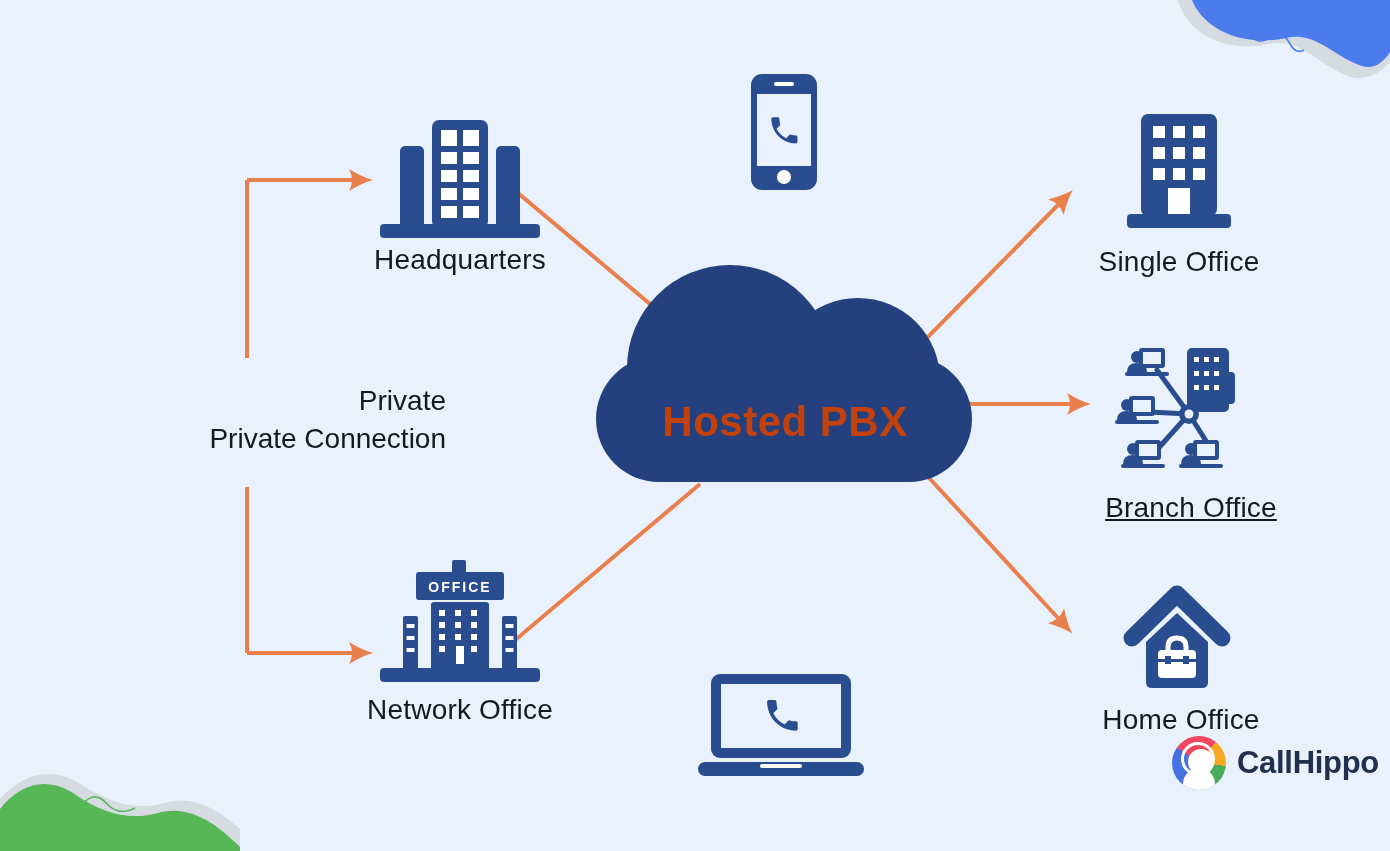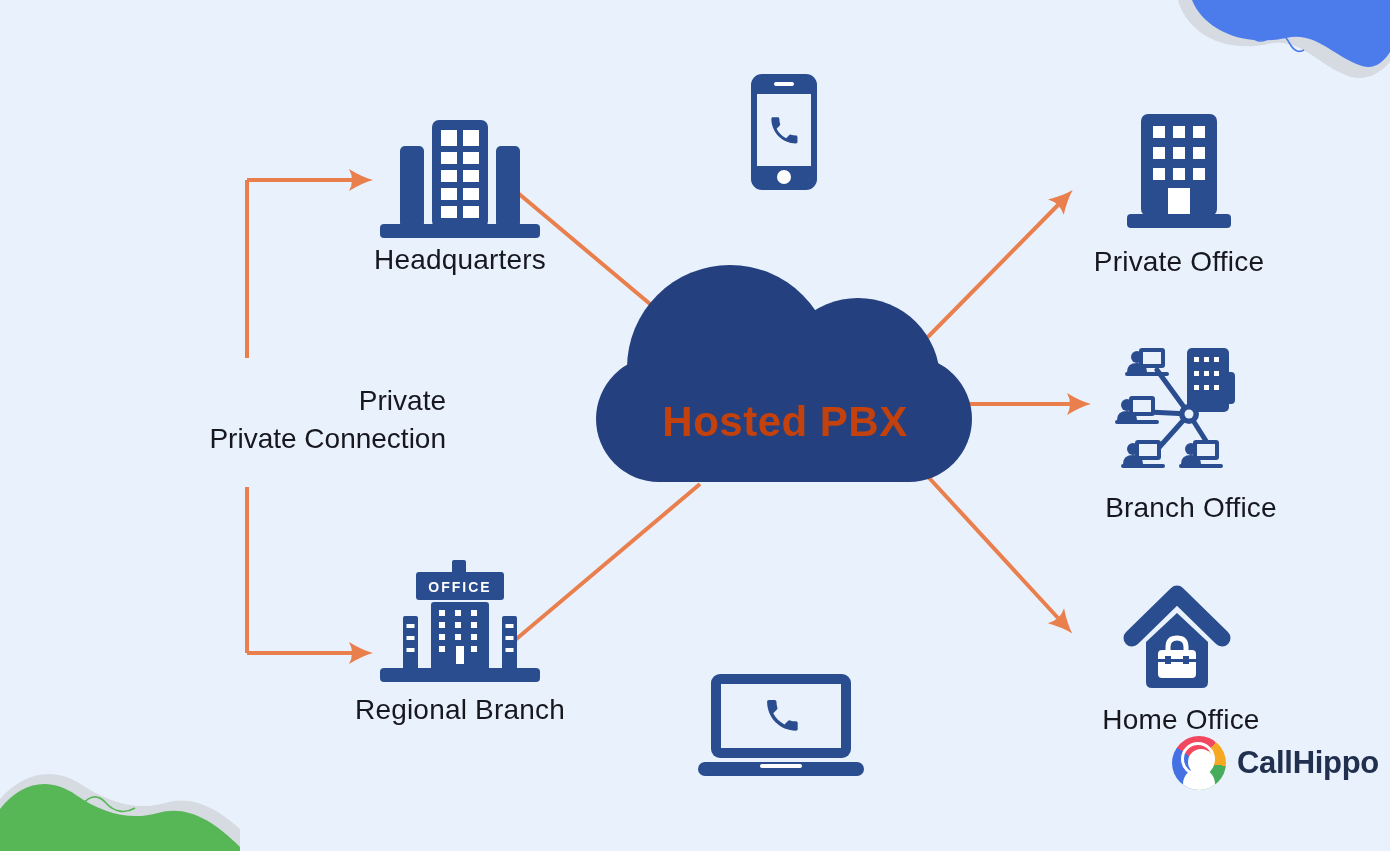--- a/index.html
+++ b/index.html
@@ -151,39 +151,39 @@
       <rect x="76" y="90" width="8" height="18"></rect>
       <rect x="26.5" y="68" width="8" height="4"></rect>
         <rect x="26.5" y="80" width="8" height="4"></rect>
         <rect x="26.5" y="92" width="8" height="4"></rect>
       <rect x="125.5" y="68" width="8" height="4"></rect>
         <rect x="125.5" y="80" width="8" height="4"></rect>
         <rect x="125.5" y="92" width="8" height="4"></rect>
     </g>
     <rect x="0" y="112" width="160" height="14" rx="4" fill="#2a4d8f"></rect>
   </svg>
-  <div class="node-label" style="left:330px; top:694px; width:260px;">Regional Branch</div>
+  <div class="node-label" style="left:330px; top:694px; width:260px;">Network Office</div>
 
   <svg class="abs" style="left:1127px; top:114px;" width="104" height="114" viewBox="0 0 104 114">
     <rect x="14" y="0" width="76" height="102" rx="7" fill="#2a4d8f"></rect>
     <g fill="#ffffff">
       <rect x="26" y="12" width="12" height="12"></rect>
         <rect x="46" y="12" width="12" height="12"></rect>
         <rect x="66" y="12" width="12" height="12"></rect>
       <rect x="26" y="33" width="12" height="12"></rect>
         <rect x="46" y="33" width="12" height="12"></rect>
         <rect x="66" y="33" width="12" height="12"></rect>
       <rect x="26" y="54" width="12" height="12"></rect>
         <rect x="46" y="54" width="12" height="12"></rect>
         <rect x="66" y="54" width="12" height="12"></rect>
       <rect x="41" y="74" width="22" height="28"></rect>
     </g>
     <rect x="0" y="100" width="104" height="14" rx="4" fill="#2a4d8f"></rect>
   </svg>
-  <div class="node-label" style="left:1048px; top:246px; width:262px;">Private Office</div>
+  <div class="node-label" style="left:1048px; top:246px; width:262px;">Single Office</div>
 
   <svg class="abs" style="left:1113px; top:348px;" width="130" height="126" viewBox="0 0 130 126">
     <g stroke="#2a4d8f" stroke-width="5" fill="none" stroke-linecap="round">
       <path d="M76,66 L44,22"></path>
         <path d="M76,66 L36,64"></path>
         <path d="M76,66 L42,104"></path>
       <path d="M76,66 L100,104"></path>
         <path d="M76,66 L92,50"></path>
     </g>
     <rect x="74" y="0" width="42" height="64" rx="5" fill="#2a4d8f"></rect>
@@ -225,21 +225,21 @@
         <rect x="14" y="0" width="26" height="20" rx="3" fill="#2a4d8f"></rect>
           <rect x="18" y="4" width="18" height="12" fill="#e9f1fc"></rect>
         <circle cx="12" cy="9" r="6" fill="#2a4d8f"></circle>
           <path d="M2,24 q0,-9 10,-9 q10,0 10,9 z" fill="#2a4d8f"></path>
         <rect x="0" y="24" width="44" height="4" rx="2" fill="#2a4d8f"></rect>
       </g>
     </g>
     <circle cx="76" cy="66" r="10" fill="#2a4d8f"></circle>
     <circle cx="76" cy="66" r="4.5" fill="#e9f1fc"></circle>
   </svg>
-  <div class="node-label" style="left:1060px; top:492px; width:262px;">Branch Office</div>
+  <div class="node-label" style="left:1060px; top:492px; width:262px;text-decoration:underline;">Branch Office</div>
 
   <svg class="abs" style="left:1122px; top:584px;" width="110" height="108" viewBox="0 0 110 108">
     <path d="M10,54 L55,10 L100,54" stroke="#2a4d8f" stroke-width="17" fill="none" stroke-linecap="round" stroke-linejoin="round"></path>
     <path d="M24,58 L55,29 L86,58 L86,98 Q86,104 80,104 L30,104 Q24,104 24,98 Z" fill="#2a4d8f"></path>
     <path d="M46,68 L46,63 Q46,54 55,54 Q64,54 64,63 L64,68" stroke="#ffffff" stroke-width="5" fill="none"></path>
     <rect x="36" y="66" width="38" height="28" rx="4" fill="#ffffff"></rect>
     <rect x="36" y="75" width="38" height="3" fill="#2a4d8f"></rect>
     <rect x="43" y="72" width="6" height="8" fill="#2a4d8f"></rect>
     <rect x="61" y="72" width="6" height="8" fill="#2a4d8f"></rect>
   </svg>

